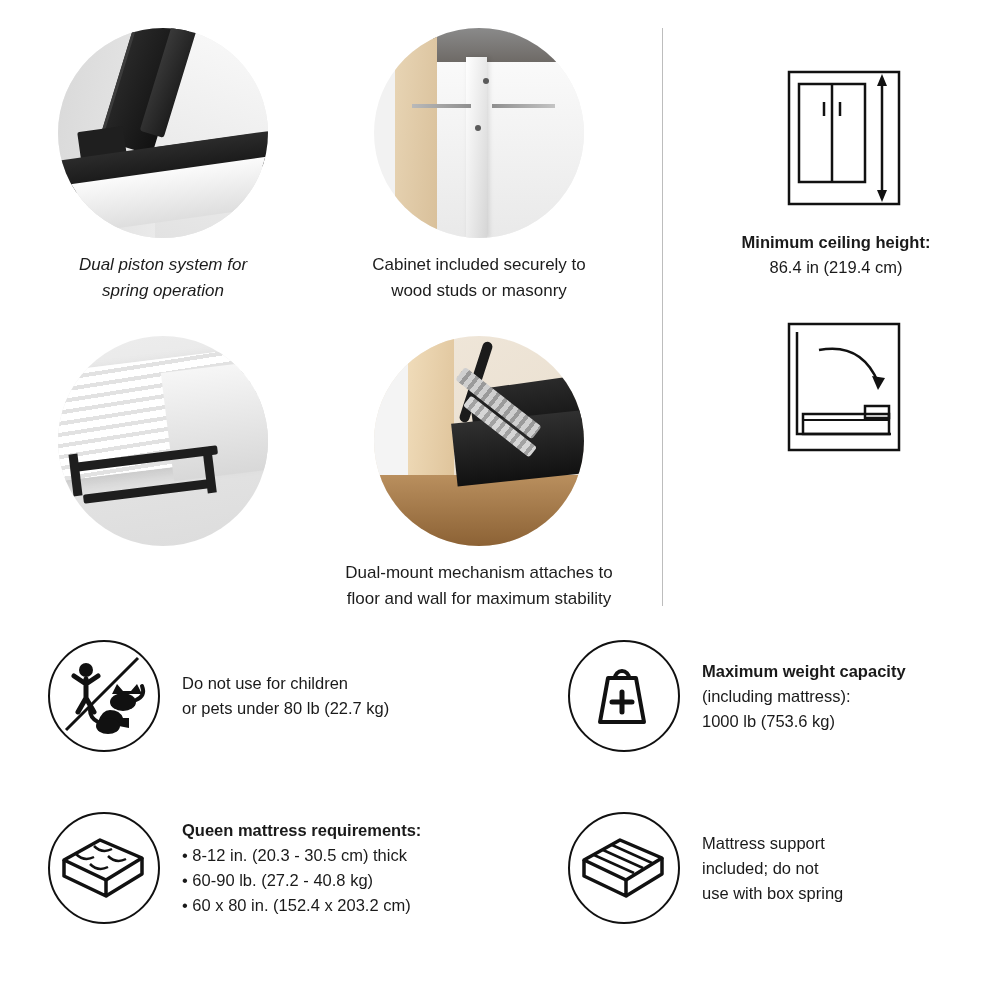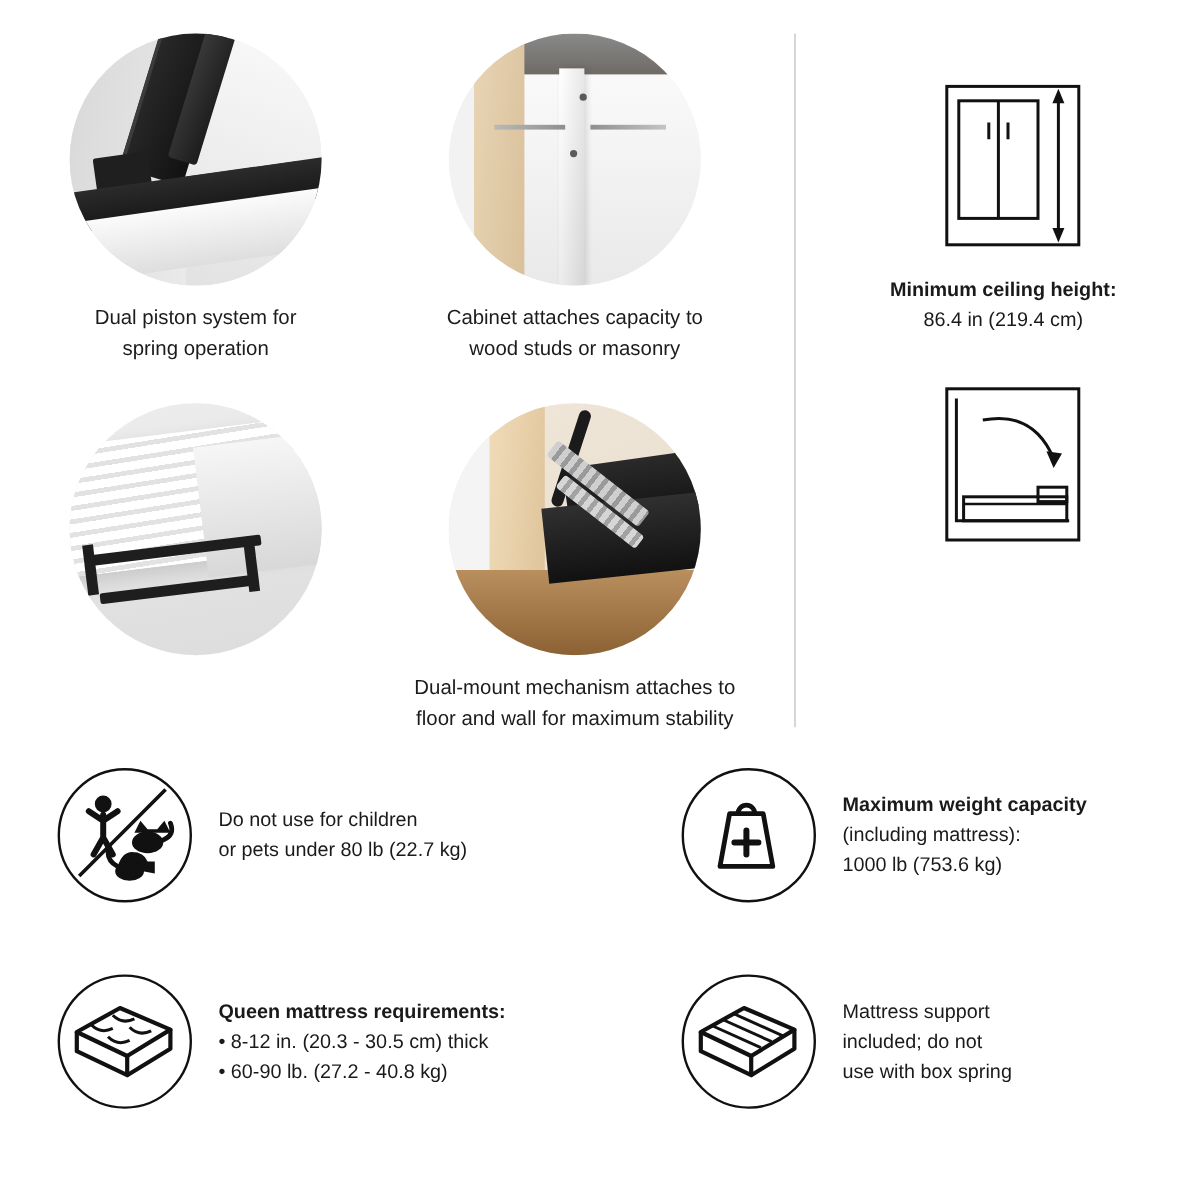--- a/index.html
+++ b/index.html
@@ -216,39 +216,39 @@
     <div class="photo-circle p1" style="width:210px;height:210px;">
       <div class="wallcorner"></div>
         <div class="panel"></div>
       <div class="piston"></div>
         <div class="piston2"></div>
       <div class="bracket"></div>
         <div class="rod"></div>
       <div class="frame"></div>
         <div class="mattress"></div>
     </div>
-    <div class="cap" style="margin-top:14px;width:210px;">
+    <div class="cap" style="margin-top:14px;width:210px;font-style:italic;">
       <div>Dual piston system for</div>
       <div>spring operation</div>
     </div>
   </div>
 
   <div class="tl-item" style="left:374px; top:28px; width:210px;">
     <div class="photo-circle p2" style="width:210px;height:210px;">
       <div class="wall"></div>
       <div class="topstrip"></div>
       <div class="wood"></div>
       <div class="cabedge"></div>
       <div class="screwA"></div>
       <div class="screwB"></div>
       <div class="dot" style="left:52%;top:24%;"></div>
       <div class="dot" style="left:48%;top:46%;"></div>
     </div>
     <div class="cap" style="margin-top:14px;width:240px;margin-left:-15px;">
-      <div>Cabinet attaches capacity to</div>
+      <div>Cabinet included securely to</div>
       <div>wood studs or masonry</div>
     </div>
   </div>
 
   <div class="tl-item" style="left:58px; top:336px; width:210px;">
     <div class="photo-circle p3" style="width:210px;height:210px;">
       <div class="matt"></div>
       <div class="mattside"></div>
       <div class="strap1"></div>
       <div class="strap2"></div>
@@ -356,20 +356,21 @@
         <path d="M26 40 q8 8 18 3" fill="none" stroke="#111" stroke-width="2.5"></path>
         <path d="M44 32 q8 8 18 3" fill="none" stroke="#111" stroke-width="2.5"></path>
         <path d="M40 50 q8 8 18 3" fill="none" stroke="#111" stroke-width="2.5"></path>
         <path d="M58 42 q8 8 18 3" fill="none" stroke="#111" stroke-width="2.5"></path>
       </svg>
     </div>
     <div class="txt-block" style="margin-left:22px;">
       <div class="b">Queen mattress requirements:</div>
       <div>• 8-12 in. (20.3 - 30.5 cm) thick</div>
       <div>• 60-90 lb. (27.2 - 40.8 kg)</div>
+      <div>• 60 x 80 in. (152.4 x 203.2 cm)</div>
     </div>
   </div>
 
   <div class="iconrow" style="left:568px; top:812px;">
     <div class="circ-icon" style="width:108px;height:108px;">
       <svg width="104" height="104" viewBox="0 0 104 104" style="position:absolute;left:0;top:0;">
         <path d="M14 46 L50 26 L92 44 L56 66 Z" fill="none" stroke="#111" stroke-width="3.5" stroke-linejoin="round"></path>
         <path d="M14 46 L14 62 L56 82 L56 66" fill="none" stroke="#111" stroke-width="3.5" stroke-linejoin="round"></path>
         <path d="M92 44 L92 60 L56 82" fill="none" stroke="#111" stroke-width="3.5" stroke-linejoin="round"></path>
         <path d="M24 41 L64 59" stroke="#111" stroke-width="2.5"></path>

